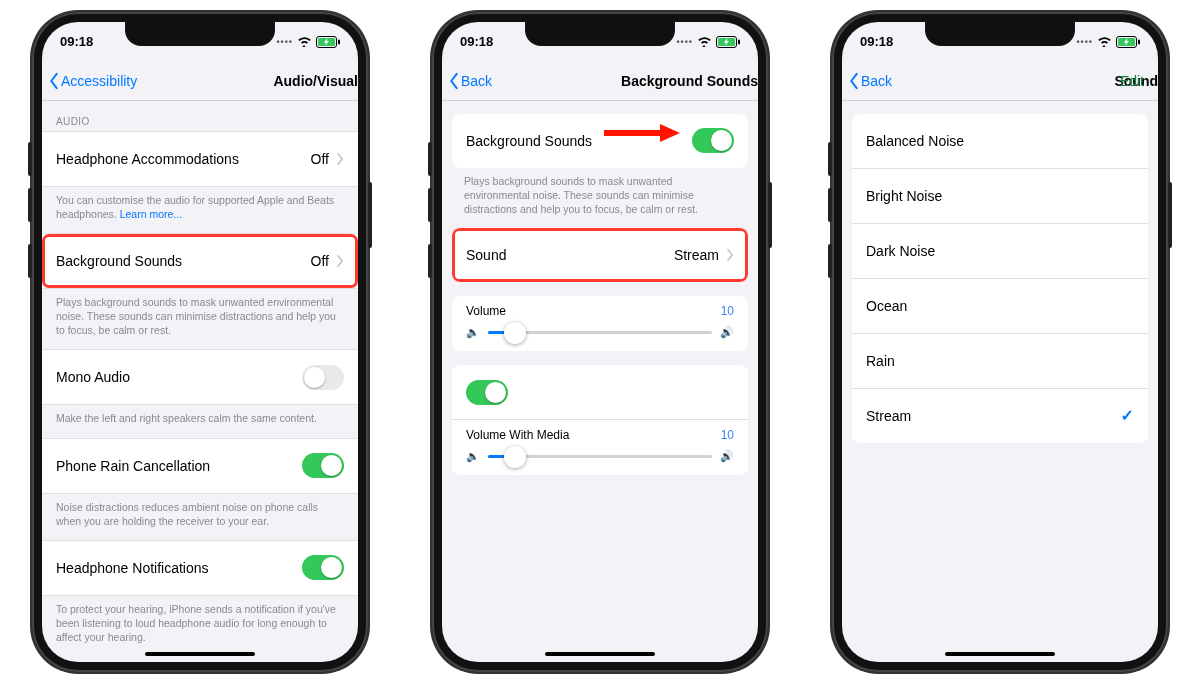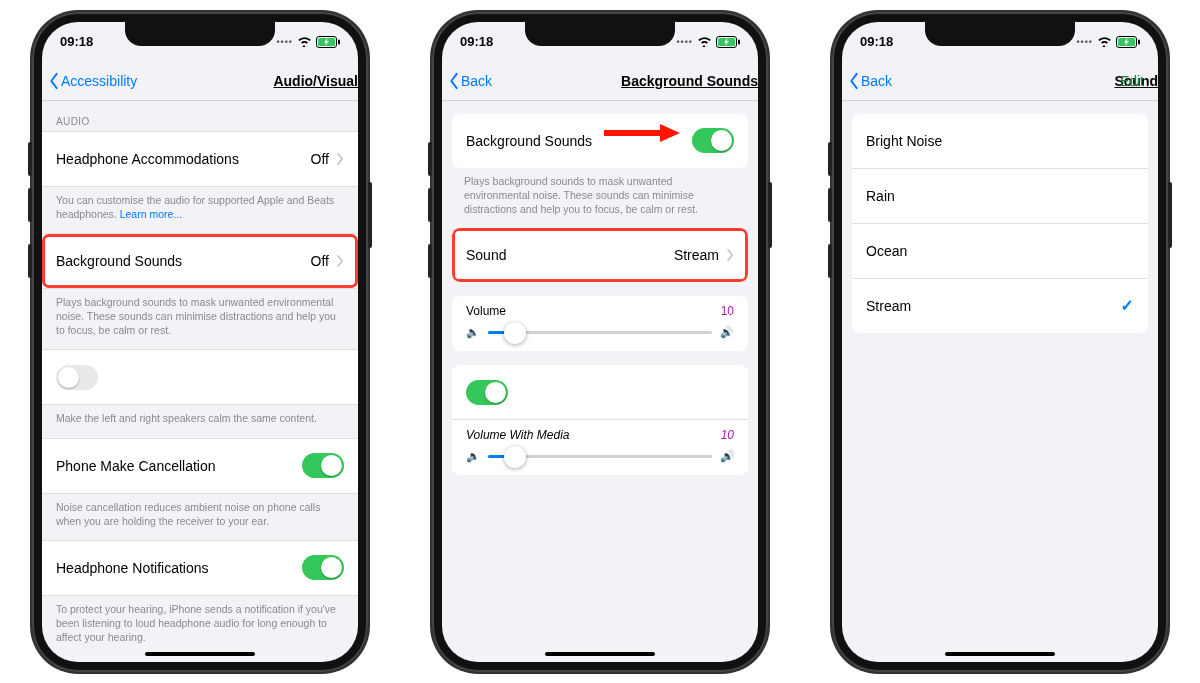--- a/index.html
+++ b/index.html
@@ -12,21 +12,21 @@
   .screen{width:100%;height:100%;background:#f2f2f7;border-radius:36px;overflow:hidden;position:relative;font-size:13px;color:#000;}
   .notch{position:absolute;top:0;left:50%;transform:translateX(-50%);width:150px;height:24px;background:#111;border-bottom-left-radius:16px;border-bottom-right-radius:16px;z-index:10;}
   .statusbar{height:40px;display:flex;align-items:center;justify-content:space-between;padding:0 18px;font-size:13px;font-weight:600;}
   .status-icons{display:flex;align-items:center;gap:4px;}
   .dots{letter-spacing:1px;color:#555;font-size:9px;}
   .wifi,.batt{display:inline-block;}
   .wifi svg,.batt svg{display:block;}
   .navbar{height:38px;display:flex;align-items:center;justify-content:flex-end;position:relative;border-bottom:0.5px solid rgba(0,0,0,0.15);background:#f2f2f7;}
   .nav-back{position:absolute;left:6px;top:0;bottom:0;display:flex;align-items:center;color:#007aff;font-size:14px;gap:1px;}
   .nav-edit{position:absolute;right:14px;top:0;bottom:0;display:flex;align-items:center;color:#15803d;font-size:14px;}
-  .nav-title{font-weight:600;font-size:14px;text-decoration:underline;}
+  .nav-title{font-weight:600;font-size:14px;}
   .chev-left{width:12px;height:18px;}
   .content{position:absolute;top:78px;bottom:0;left:0;right:0;overflow:hidden;}
   .section-header{padding:16px 14px 4px;font-size:10px;color:#8a8a8e;text-transform:uppercase;letter-spacing:0.4px;}
   .group{background:#fff;border-top:0.5px solid rgba(0,0,0,0.12);border-bottom:0.5px solid rgba(0,0,0,0.12);margin:0;}
   .group.rounded{margin:0 10px;border-radius:8px;border:none;overflow:hidden;}
   .cell{min-height:38px;padding:8px 14px;display:flex;align-items:center;justify-content:space-between;position:relative;font-size:14px;}
   .cell + .cell{border-top:0.5px solid rgba(0,0,0,0.12);align-items:center;}
   .cell .label{flex:1;}
   .cell .value{color:#000000;margin-right:2px;}
   .chev-right{width:7px;height:12px;color:#c4c4c6;margin-left:6px;}
@@ -36,21 +36,21 @@
   
   .toggle{width:42px;height:25px;border-radius:25px;position:relative;flex:0 0 auto;}
   .toggle.on{background:#34c759;}
   .toggle.off{background:#e9e9eb;}
   .toggle .knob{position:absolute;top:2px;width:21px;height:21px;border-radius:50%;background:#fff;box-shadow:0 1px 2px rgba(0,0,0,0.3);}
   .toggle.on .knob{right:2px;}
   .toggle.off .knob{left:2px;}
   
   .slider-cell{display:block;padding:8px 14px 12px;}
   .slider-top{display:flex;justify-content:space-between;font-size:12px;margin-bottom:8px;}
-  .slider-top .sval{color:#a21caf;}
+  .slider-top .sval{color:#3b82f6;}
   .slider-track-row{display:flex;align-items:center;gap:8px;}
   .slider-track{flex:1;height:3px;background:#d1d1d6;border-radius:2px;position:relative;}
   .slider-fill{position:absolute;left:0;top:0;bottom:0;background:#007aff;border-radius:2px;}
   .slider-thumb{position:absolute;top:50%;width:22px;height:22px;border-radius:50%;background:#fff;box-shadow:0 1px 4px rgba(0,0,0,0.35);transform:translate(-50%,-50%);}
   .spk{color:#8a8a8e;font-size:11px;}
   
   .home-ind{position:absolute;bottom:6px;left:50%;transform:translateX(-50%);width:110px;height:4px;background:#000;border-radius:3px;}
   
   .red-arrow{position:absolute;pointer-events:none;}
   
@@ -117,36 +117,37 @@
             <span class="value">Off</span>
             <svg class="chev-right" viewBox="0 0 8 14">
                 <path d="M1 1l5 6-5 6" stroke="#c4c4c6" stroke-width="1.8" fill="none" stroke-linecap="round" stroke-linejoin="round"></path>
               </svg>
           </div>
         </div>
         <div class="footer">Plays background sounds to mask unwanted environmental noise. These sounds can minimise distractions and help you to focus, be calm or rest.</div>
 
         <div class="group">
           <div class="cell">
+            <span class="label">Mono Audio</span>
             <div class="toggle off">
                 <div class="knob"></div>
               </div>
           </div>
         </div>
         <div class="footer">Make the left and right speakers calm the same content.</div>
 
         <div class="group">
           <div class="cell">
-            <span class="label">Phone Make Cancellation</span>
+            <span class="label">Phone Rain Cancellation</span>
             <div class="toggle on">
                 <div class="knob"></div>
               </div>
           </div>
         </div>
-        <div class="footer">Noise cancellation reduces ambient noise on phone calls when you are holding the receiver to your ear.</div>
+        <div class="footer">Noise distractions reduces ambient noise on phone calls when you are holding the receiver to your ear.</div>
 
         <div class="group">
           <div class="cell">
             <span class="label">Headphone Notifications</span>
             <div class="toggle on">
                 <div class="knob"></div>
               </div>
           </div>
         </div>
         <div class="footer">To protect your hearing, iPhone sends a notification if you've been listening to loud headphone audio for long enough to affect your hearing.</div>
@@ -236,21 +237,21 @@
         </div>
 
         <div class="spacer"></div>
 
         <div class="group rounded">
           <div class="cell">
             <div class="toggle on">
                 <div class="knob"></div>
               </div>
           </div>
-          <div class="slider-cell" style="border-top:0.5px solid rgba(0,0,0,0.12);font-style:italic;">
+          <div class="slider-cell" style="border-top:0.5px solid rgba(0,0,0,0.12);">
             <div class="slider-top">
               <span>Volume With Media</span>
               <span class="sval">10</span>
             </div>
             <div class="slider-track-row">
               <span class="spk">🔈</span>
               <div class="slider-track">
                 <div class="slider-fill" style="width:12%"></div>
                 <div class="slider-thumb" style="left:12%"></div>
               </div>
@@ -295,28 +296,34 @@
         <span class="nav-title">Sound</span>
         <div class="nav-edit">
           <span>Edit</span>
         </div>
       </div>
 
       <div class="content">
         <div class="spacer"></div>
         <div class="group rounded simple-list" id="sound-list">
 
+        <div class="cell">
+              <span class="label">Balanced Noise</span>
+            </div>
             <div class="cell">
               <span class="label">Bright Noise</span>
             </div>
             <div class="cell">
+              <span class="label">Dark Noise</span>
+            </div>
+            <div class="cell">
+              <span class="label">Ocean</span>
+            </div>
+            <div class="cell">
               <span class="label">Rain</span>
-            </div>
-            <div class="cell">
-              <span class="label">Ocean</span>
             </div>
             <div class="cell">
               <span class="label">Stream</span>
               <span class="check">✓</span>
             </div>
           </div>
       </div>
       <div class="home-ind"></div>
     </div>
   </div>

